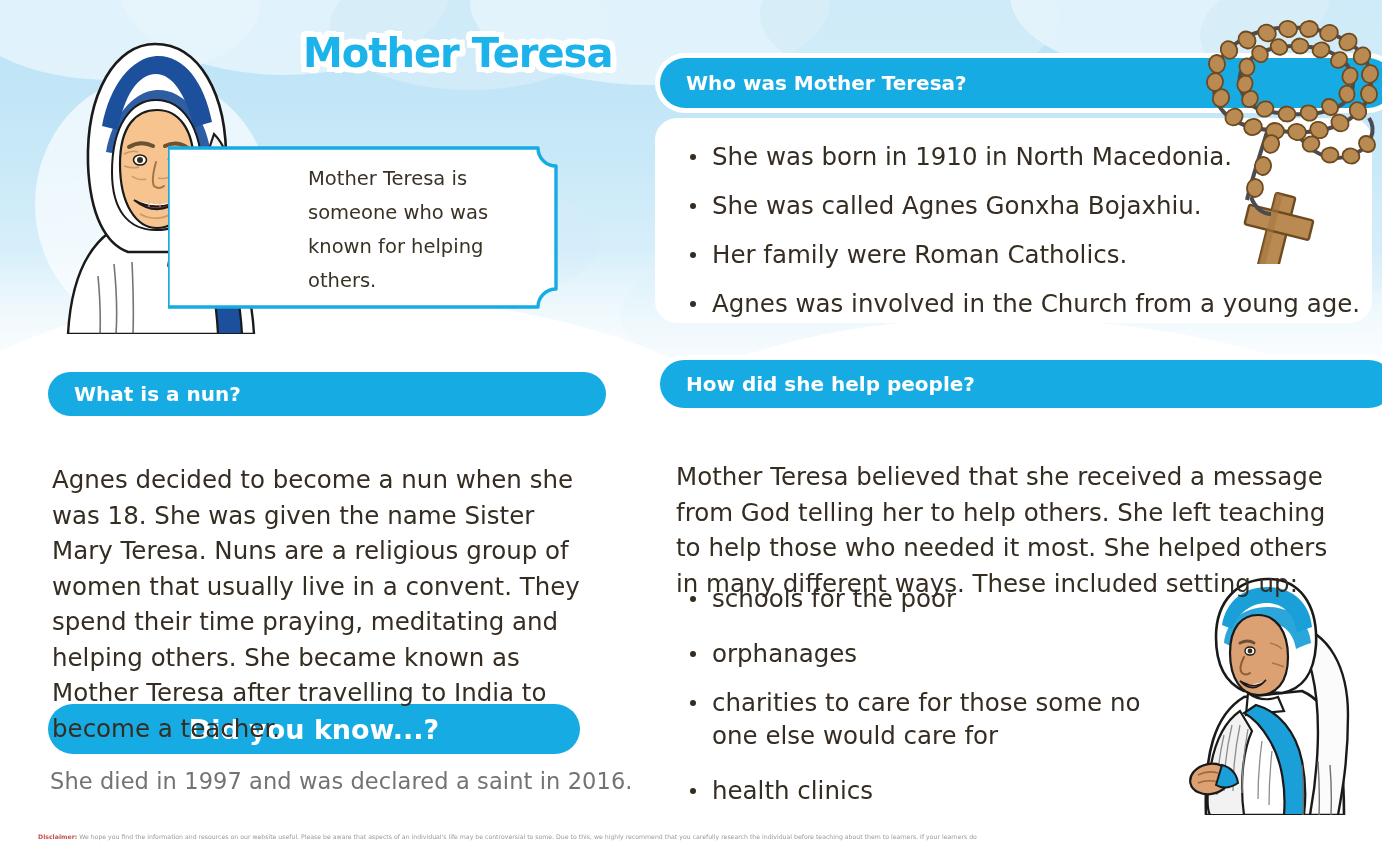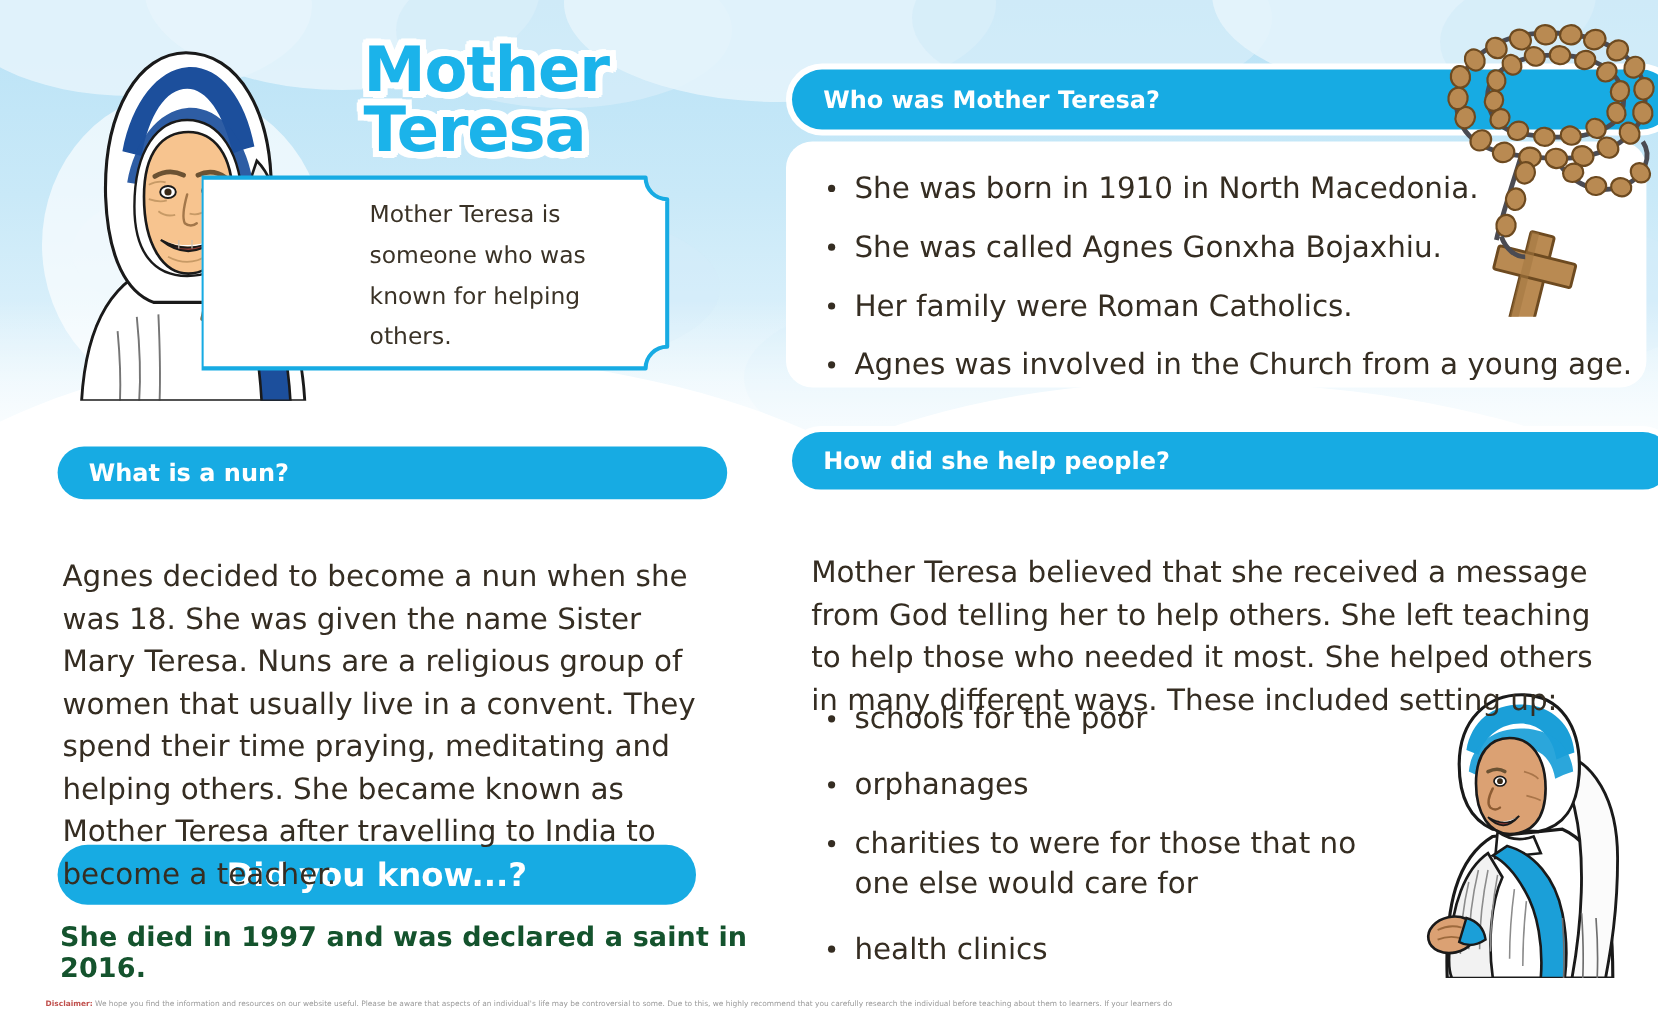--- a/index.html
+++ b/index.html
@@ -29,21 +29,21 @@
   }
   .whitearc2{
     position:absolute;left:560px;top:318px;width:900px;height:240px;
     background:#ffffff;border-radius:55% 60% 0 0 / 100% 90% 0 0;
   }
 
   
   .title{
     position:absolute;left:303px;top:34px;width:330px;
     font-family:"DejaVu Sans", sans-serif;
-    font-size:52px;line-height:.97;font-weight:bold;
+    font-size:40px;line-height:.97;font-weight:bold;
     color:#1bb3ea;letter-spacing:-1px;
     -webkit-text-stroke:0px;
     text-shadow:
       -5px -5px 0 #fff, 5px -5px 0 #fff, -5px 5px 0 #fff, 5px 5px 0 #fff,
       -5px 0 0 #fff, 5px 0 0 #fff, 0 -5px 0 #fff, 0 5px 0 #fff,
       -3px -6px 0 #fff, 3px 6px 0 #fff, 6px 3px 0 #fff, -6px -3px 0 #fff;
     z-index:6;
   }
 
   
@@ -88,21 +88,21 @@
   ul.blist{list-style:none;margin:0;padding:0;position:absolute;z-index:8;}
   ul.blist li{
     position:relative;padding-left:32px;font-size:24.5px;color:#352d22;
     line-height:33px;
   }
   ul.blist li::before{
     content:"";position:absolute;left:10px;top:14px;
     width:6px;height:6px;border-radius:50%;background:#352d22;
   }
   .fact{
-    position:absolute;font-size:22.5px;font-weight:bold;color:#14532d;z-index:8;
+    position:absolute;font-size:22.5px;font-weight:normal;color:#737373;z-index:8;
     letter-spacing:.1px;
   }
 
   
   .disclaimer{
     position:absolute;left:38px;top:833px;width:1310px;
     font-size:6.2px;line-height:8px;color:#9a9a9a;z-index:10;
     white-space:nowrap;overflow:hidden;
   }
   .disclaimer b{color:#c0504d;}
@@ -288,21 +288,21 @@
   </div>
   <div class="body-text" style="left:676px;top:425px;width:660px;">Mother Teresa believed that she received a message from God telling her to help others. She left teaching to help those who needed it most. She helped others in many different ways. These included setting up:</div>
   <ul class="blist" style="left:680px;top:582px;width:500px;">
     <li style="margin-bottom:22px;">
       <span>schools for the poor</span>
     </li>
     <li style="margin-bottom:16px;">
       <span>orphanages</span>
     </li>
     <li style="margin-bottom:22px;width:470px;">
-      <span>charities to were for those that no one else would care for</span>
+      <span>charities to care for those some no one else would care for</span>
     </li>
     <li>
       <span>health clinics</span>
     </li>
   </ul>
 
   <div class="figure">
     <svg viewBox="0 0 232 250" width="232" height="250">
 
       <path d="M54 250 C52 190 62 150 92 132 L150 126 C182 140 192 180 192 250 Z" fill="#ffffff" stroke="#1a1a1a" stroke-width="2.6"></path>

